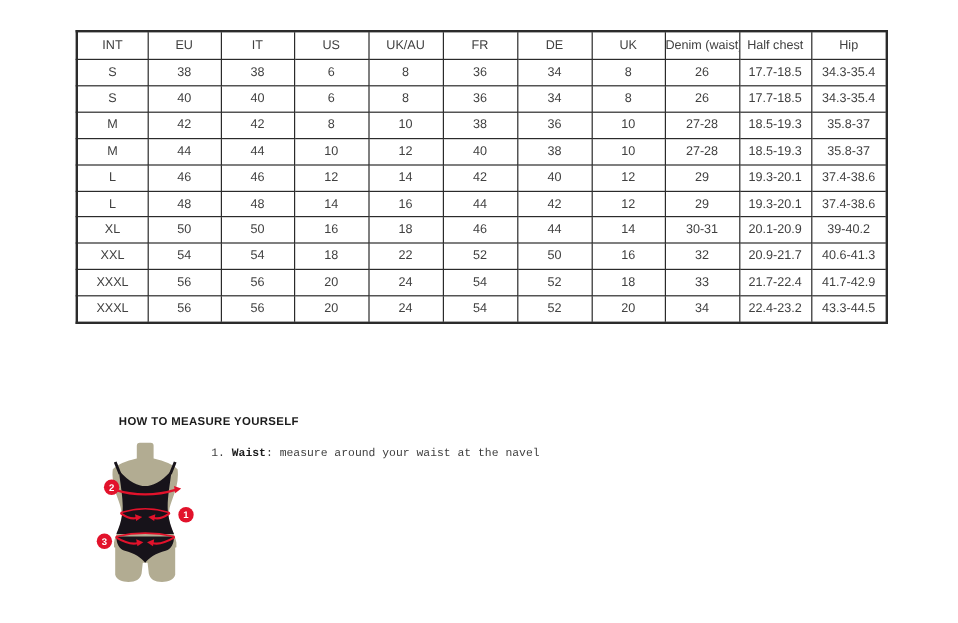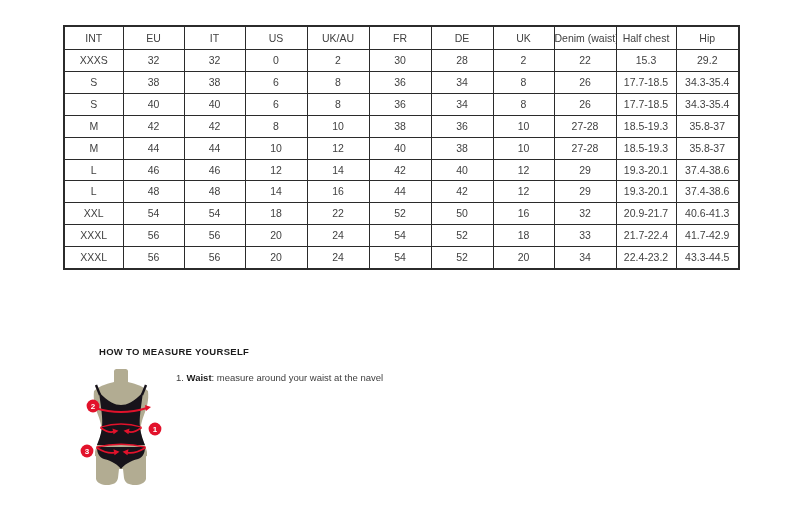--- a/index.html
+++ b/index.html
@@ -47,20 +47,21 @@
     letter-spacing: 0.3px;
     color: #1b1b1b;
     margin-left: 36px;
   }
   .steps {
     position: absolute;
     left: 176px;
     top: 372px;
     font-size: 9.5px;
     color: #3e3e3e;
+    font-family: Liberation Mono, monospace;
   }
   .step { height: 17px; line-height: 12px; white-space: nowrap; }
   .step .step-label { font-weight: 700; color: #1b1b1b; }
   .figure {
     position: absolute;
     left: 66px;
     top: 366px;
     width: 110px;
     height: 124px;
   }
@@ -101,33 +102,20 @@
           <th>FR</th>
           <th>DE</th>
           <th>UK</th>
           <th>Denim (waist)</th>
           <th>Half chest</th>
           <th>Hip</th>
         </tr>
     </thead>
     <tbody>
         <tr>
-          <td>XXXS</td>
-          <td>32</td>
-          <td>32</td>
-          <td>0</td>
-          <td>2</td>
-          <td>30</td>
-          <td>28</td>
-          <td>2</td>
-          <td>22</td>
-          <td>15.3</td>
-          <td>29.2</td>
-        </tr>
-        <tr>
           <td>S</td>
           <td>38</td>
           <td>38</td>
           <td>6</td>
           <td>8</td>
           <td>36</td>
           <td>34</td>
           <td>8</td>
           <td>26</td>
           <td>17.7-18.5</td>
@@ -192,20 +180,33 @@
           <td>14</td>
           <td>16</td>
           <td>44</td>
           <td>42</td>
           <td>12</td>
           <td>29</td>
           <td>19.3-20.1</td>
           <td>37.4-38.6</td>
         </tr>
         <tr>
+          <td>XL</td>
+          <td>50</td>
+          <td>50</td>
+          <td>16</td>
+          <td>18</td>
+          <td>46</td>
+          <td>44</td>
+          <td>14</td>
+          <td>30-31</td>
+          <td>20.1-20.9</td>
+          <td>39-40.2</td>
+        </tr>
+        <tr>
           <td>XXL</td>
           <td>54</td>
           <td>54</td>
           <td>18</td>
           <td>22</td>
           <td>52</td>
           <td>50</td>
           <td>16</td>
           <td>32</td>
           <td>20.9-21.7</td>

